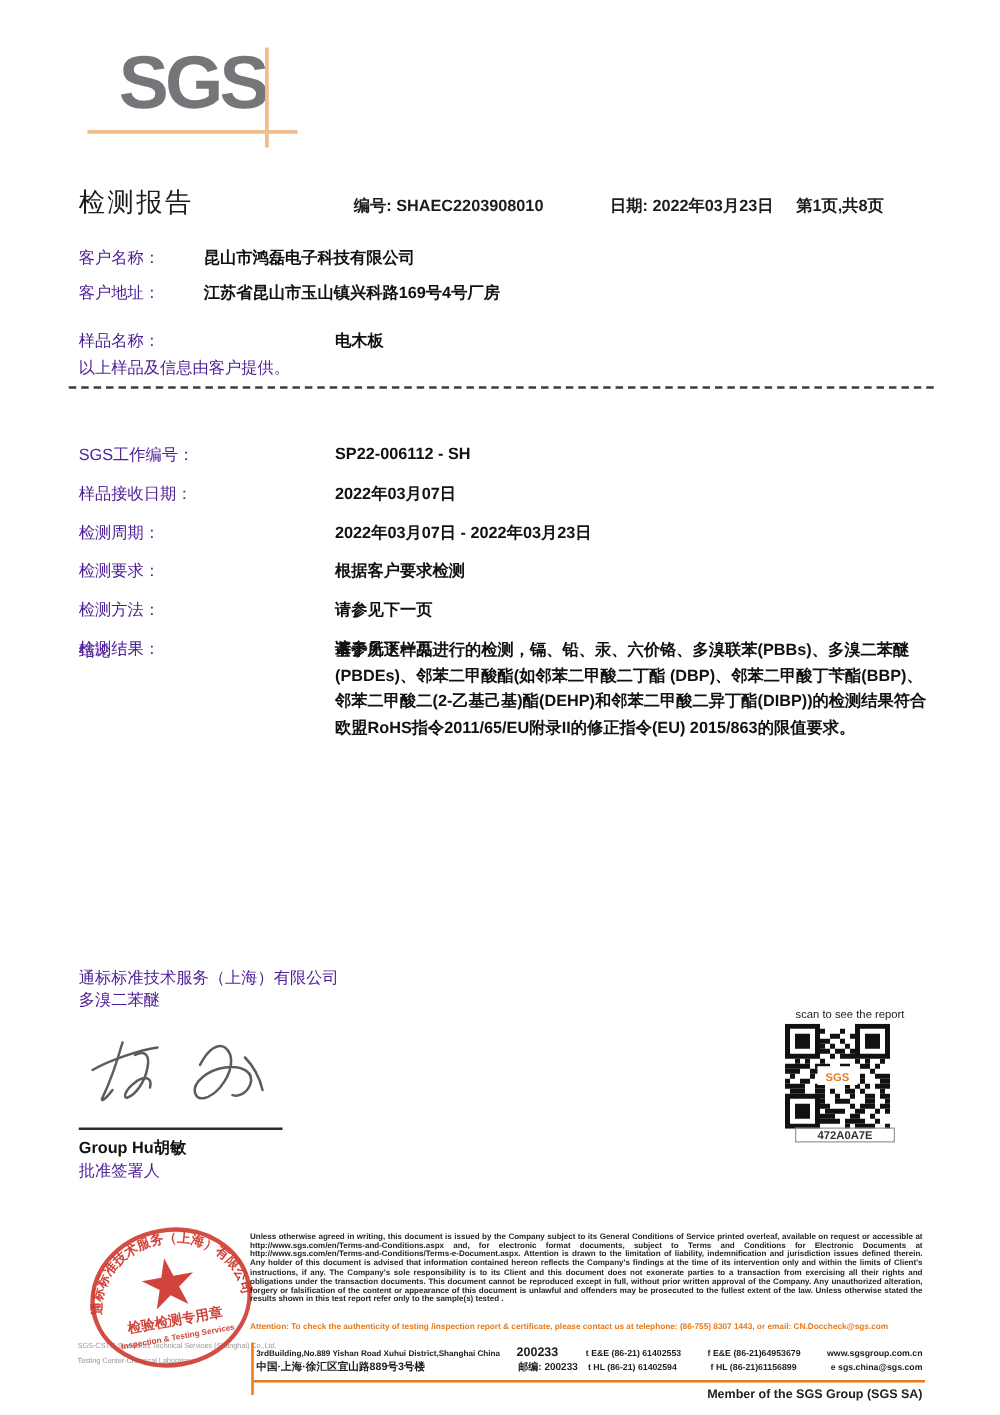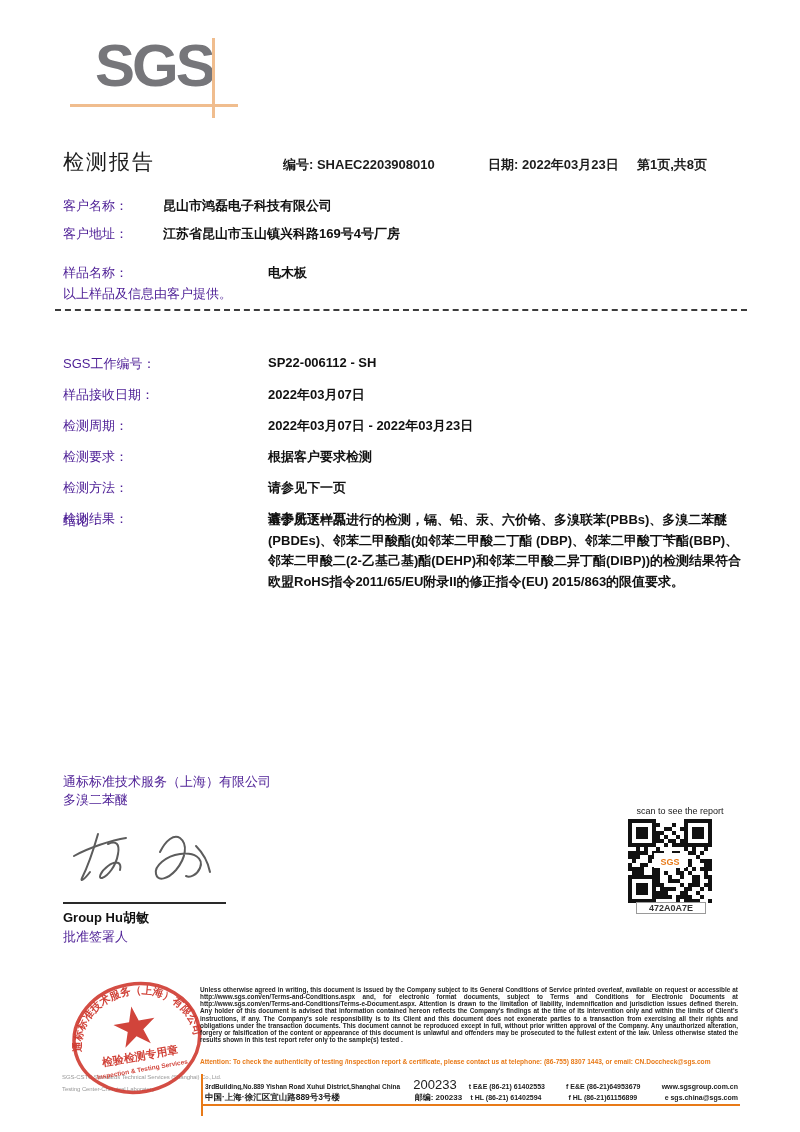--- a/index.html
+++ b/index.html
@@ -34,31 +34,31 @@
 
   .concl-text{left:268px;top:510px;width:478px;font-size:13px;font-weight:600;line-height:20.5px;color:#111;}
 
   
   .sig-line{left:63px;top:902px;width:163px;height:2px;background:#2a2a2a;}
   .sig-svg{left:68px;top:822px;}
 
   
   .qr-caption{left:620px;top:806px;width:120px;text-align:center;font-size:9px;font-weight:400;color:#222;}
   .qr-box{left:628px;top:819px;}
-  .qr-id{left:636px;top:902px;width:70px;text-align:center;font-size:9px;font-weight:600;color:#333;border:1px solid #9a9a9a;padding:0 2px;}
+  .qr-id{left:636px;top:902px;width:80px;text-align:center;font-size:9px;font-weight:600;color:#333;border:1px solid #9a9a9a;padding:0 2px;}
 
   
   .stamp-sub{left:62px;font-size:6px;color:#9a9a9a;white-space:nowrap;letter-spacing:-0.1px;}
   .stamp-wrap{left:68px;top:980px;transform:rotate(-10deg);}
   .disclaimer{left:200px;top:986px;width:538px;font-size:6.4px;line-height:7.15px;font-weight:600;text-align:justify;color:#262626;}
   .attention{left:200px;top:1058px;width:538px;font-size:6.6px;line-height:7.4px;font-weight:bold;color:#e87a18;}
   .addr-block{left:205px;top:1077px;width:533px;}
   .addr-row{display:flex;align-items:baseline;white-space:nowrap;}
   .addr-row .c-addr{width:218px;font-size:6.5px;font-weight:600;overflow:hidden;}
-  .addr-row .c-zip{width:58px;font-size:13px;font-weight:400;}
+  .addr-row .c-zip{width:58px;font-size:10px;font-weight:700;}
   .addr-row .c-tel{width:102px;font-size:7px;font-weight:600;}
   .addr-row .c-fax{width:100px;font-size:7px;font-weight:600;}
   .addr-row .c-right{flex:1;font-size:7px;font-weight:600;}
   .addr-row.cn .c-addr{font-size:8.5px;font-weight:bold;}
   .addr-row.cn .c-zip{font-size:8px;font-weight:bold;}
   .foot-vline{left:201px;top:1074px;width:2px;height:42px;background:#e87a18;}
   .foot-hline{left:203px;top:1104px;width:537px;height:2px;background:#e87a18;}
   .member{left:400px;top:1110px;width:338px;text-align:right;font-size:10px;font-weight:600;color:#222;}
 </style>
 </head>
@@ -303,14 +303,15 @@
     </div>
     <div class="addr-row cn">
       <span class="c-addr">中国·上海·徐汇区宜山路889号3号楼</span>
       <span class="c-zip">邮编: 200233</span>
       <span class="c-tel">t HL (86-21) 61402594</span>
       <span class="c-fax">f HL (86-21)61156899</span>
       <span class="c-right">e  sgs.china@sgs.com</span>
     </div>
   </div>
 
+  <div class="abs member">Member of the SGS Group (SGS SA)</div>
 
 </div>
 
 </body></html>

